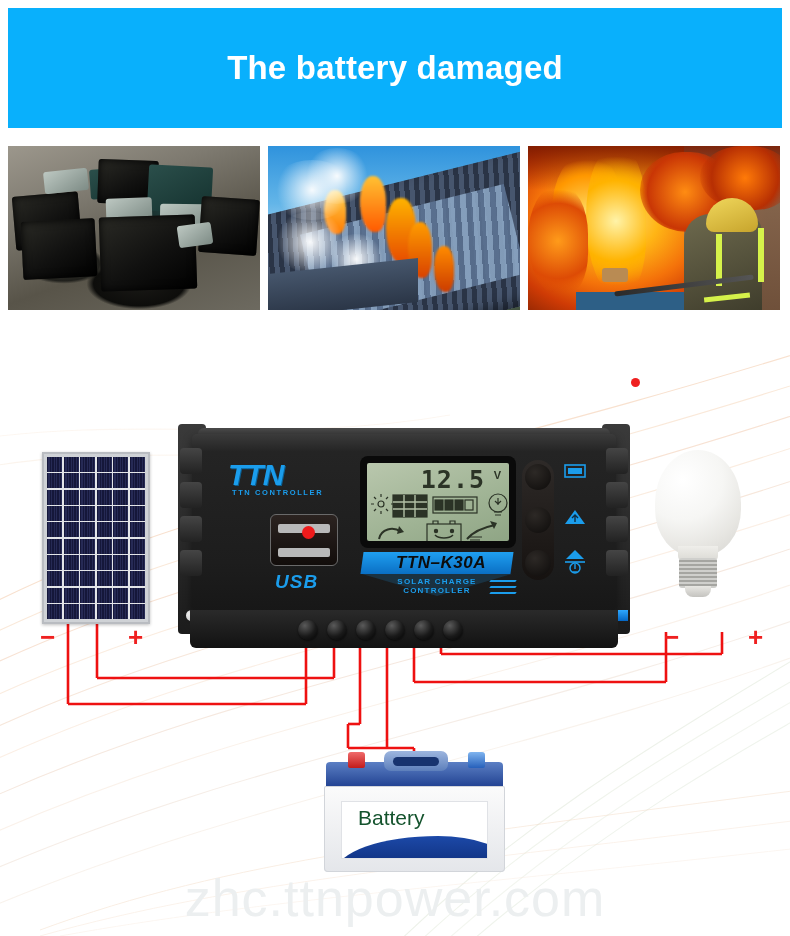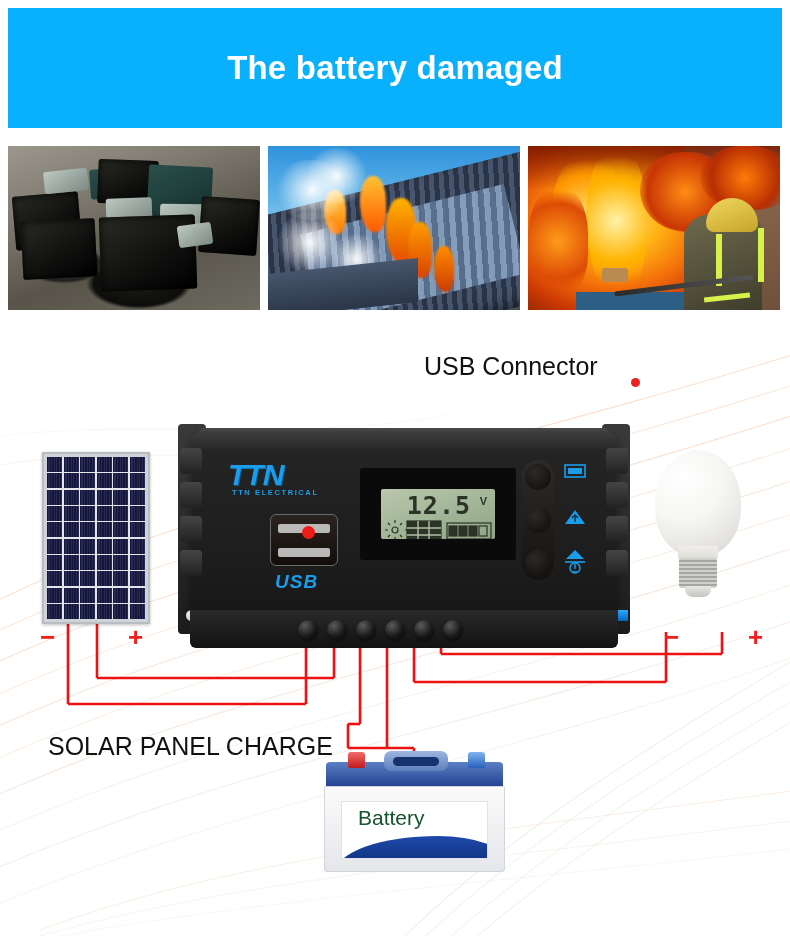--- a/index.html
+++ b/index.html
@@ -102,21 +102,21 @@
         text-shadow:1px 1px 0 #0b5f92;}
   .logo-sub{position:absolute;left:40px;top:54px;font-size:7.5px;color:#1b9dec;letter-spacing:1.6px;font-weight:bold;}
 
   .usbport{position:absolute;left:78px;top:80px;width:66px;height:50px;
         background:linear-gradient(180deg,#2b2320,#120d0b);border:1.5px solid #6a6a6a;border-radius:6px;}
   .usbport .slot{position:absolute;left:7px;width:52px;height:9px;background:#b9b9b9;border-radius:2px;}
   .usbport .reddot{position:absolute;left:31px;top:11px;width:13px;height:13px;border-radius:50%;background:#ee1b1b;}
   .usb-txt{position:absolute;left:83px;top:137px;font-size:19px;font-weight:bold;color:#1b9dec;font-style:italic;letter-spacing:1px;}
 
   .lcd{position:absolute;left:168px;top:22px;width:156px;height:92px;
-       background:#0a0a0a;border-radius:3px;padding:21px;box-sizing:border-box;margin-top:12px;}
+       background:#0a0a0a;border-radius:8px;padding:7px;box-sizing:border-box;}
   .lcd-in{width:100%;height:100%;background:linear-gradient(160deg,#b9c7ad,#9fb394 60%,#8fa585);
        border-radius:2px;position:relative;overflow:hidden;}
   .lcd .volt{position:absolute;right:24px;top:2px;font-size:25px;color:#2b3326;
        font-family:"DejaVu Sans Mono",monospace;font-weight:bold;letter-spacing:1px;}
   .lcd .vunit{position:absolute;right:8px;top:6px;font-size:11px;color:#2b3326;font-weight:bold;}
   .lcd .ic{position:absolute;color:#2b3326;}
 
   .badge{position:absolute;left:170px;top:118px;width:150px;height:50px;}
   .badge .bar{position:absolute;left:0;top:0;width:150px;height:22px;
         background:linear-gradient(180deg,#1f9ff0,#0a6fc4);transform:skewX(-8deg);}
@@ -286,23 +286,21 @@
 
       <path d="M441 310 L441 334"></path>
       <path d="M441 334 L722 334"></path>
       <path d="M722 334 L722 312"></path>
 
       <path d="M348 428 L414 428"></path>
       <path d="M414 428 L414 440"></path>
     </g>
   </svg>
 
-  <div class="lbl lbl-usb">USB Connector</div>
   <div class="usb-dot"></div>
-  <div class="lbl lbl-spc">SOLAR PANEL CHARGE</div>
 
   <div class="panel">
     <div class="panel-grid">
       <div class="cell"></div>
         <div class="cell"></div>
         <div class="cell"></div>
         <div class="cell"></div>
         <div class="cell"></div>
         <div class="cell"></div>
       <div class="cell"></div>
@@ -379,21 +377,21 @@
       <div class="vent" style="left:-12px;top:14px;"></div>
       <div class="vent" style="left:-12px;top:48px;"></div>
       <div class="vent" style="left:-12px;top:82px;"></div>
       <div class="vent" style="left:-12px;top:116px;"></div>
       <div class="vent" style="right:-12px;top:14px;"></div>
       <div class="vent" style="right:-12px;top:48px;"></div>
       <div class="vent" style="right:-12px;top:82px;"></div>
       <div class="vent" style="right:-12px;top:116px;"></div>
 
       <div class="logo-ttn">TTN</div>
-      <div class="logo-sub">TTN ELECTRICAL</div>
+      <div class="logo-sub">TTN CONTROLLER</div>
 
       <div class="usbport">
         <div class="slot" style="top:9px;"></div>
         <div class="slot" style="top:33px;"></div>
         <div class="reddot"></div>
       </div>
       <div class="usb-txt">USB</div>
 
       <div class="lcd">
         <div class="lcd-in">
@@ -441,20 +439,30 @@
               <g>
                 <path d="M96 46c6-7 18-12 28-14" stroke-width="2"></path>
                 <path d="M119 28l7 2-3 6z" fill="#2b3326" stroke="none"></path>
                 <path d="M97 44h14M99 47h10" stroke-width="1"></path>
               </g>
             </g>
           </svg>
         </div>
       </div>
 
+      <div class="badge">
+        <div class="tri"></div>
+        <div class="bar"></div>
+        <div class="model">TTN–K30A</div>
+        <div class="sub1">SOLAR CHARGE</div>
+        <div class="sub2">CONTROLLER</div>
+        <div class="dash" style="top:28px;"></div>
+        <div class="dash" style="top:34px;"></div>
+        <div class="dash" style="top:40px;"></div>
+      </div>
 
       <div class="btnpad">
         <i style="top:4px;"></i>
         <i style="top:47px;"></i>
         <i style="top:90px;"></i>
       </div>
       <svg class="bicon" style="top:30px;width:22px;height:14px;" viewBox="0 0 22 14">
         <rect x="1" y="1" width="20" height="12" fill="none" stroke="#1b9dec" stroke-width="1.6"></rect>
         <rect x="4" y="4" width="14" height="6" fill="#1b9dec"></rect>
       </svg>
@@ -498,14 +506,15 @@
     <div class="post pos"></div>
     <div class="post neg"></div>
     <div class="handle"></div>
     <div class="body"></div>
     <div class="lbl2">
       <div class="swoosh"></div>
       <div class="txt">Battery</div>
     </div>
   </div>
 
+  <div class="wm">zhc.ttnpower.com</div>
 
 </div>
 
 </body></html>

